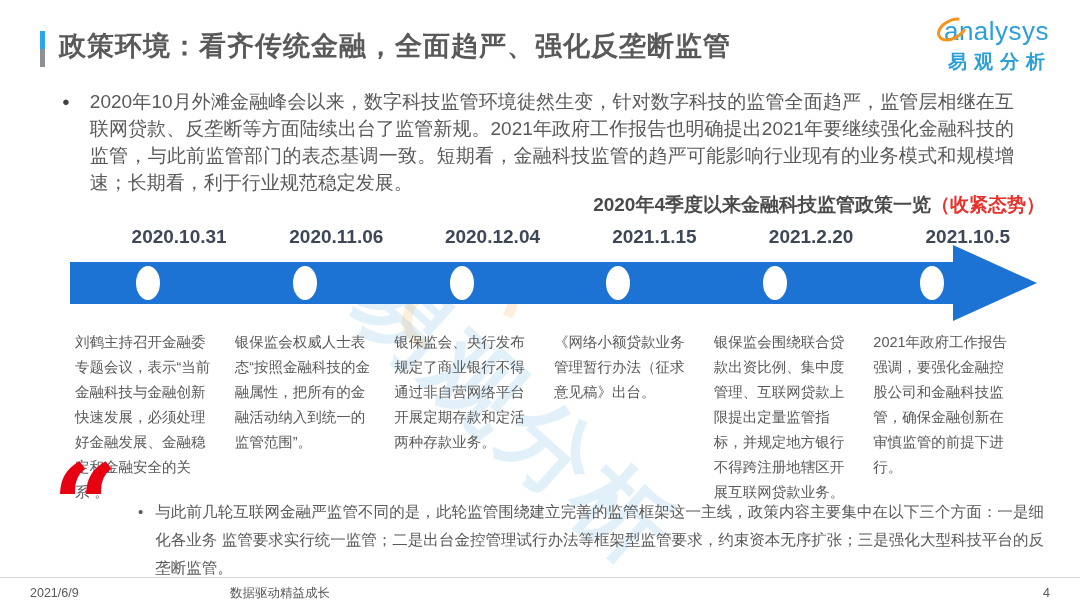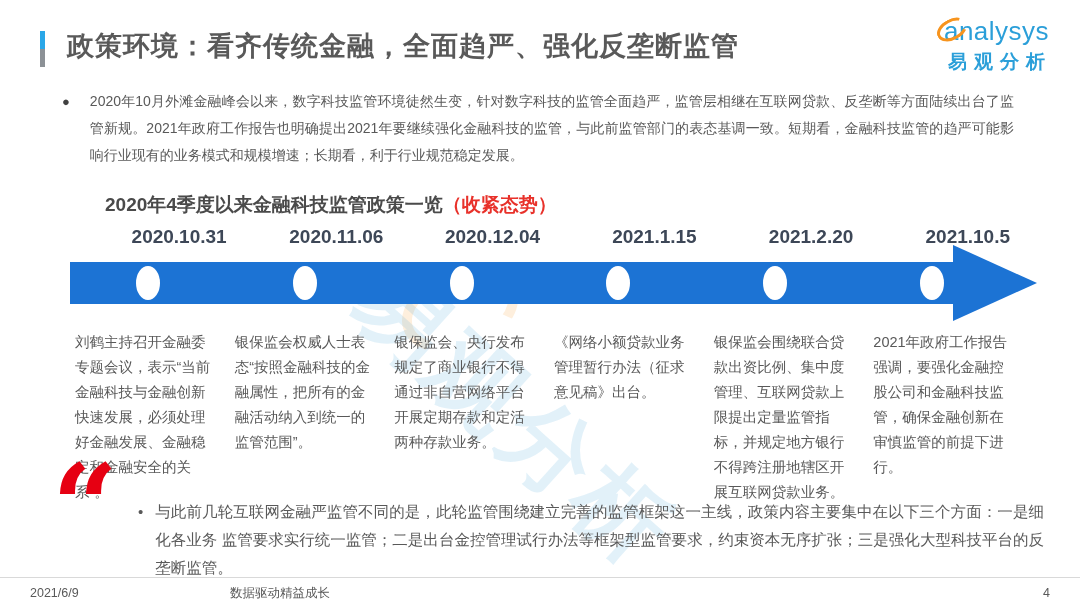--- a/index.html
+++ b/index.html
@@ -4,37 +4,37 @@
 <style>
   * { margin:0; padding:0; box-sizing:border-box; }
   html,body { background:#ffffff; }
   body { font-family:"Liberation Sans","DejaVu Sans",sans-serif; color:#595959; }
   .slide { position:relative; width:1080px; height:608px; background:#ffffff; overflow:hidden; }
 
   
   .title-wrap { position:absolute; left:40px; top:28px; display:flex; align-items:flex-start; }
   .accent-bar { width:5px; height:36px; margin-top:3px;
                 background:linear-gradient(to bottom,#2aa7e8 0 50%,#8c9196 50% 100%); }
-  .page-title { margin-left:22px; font-size:27px; font-weight:bold; color:#595959; letter-spacing:1px; }
+  .page-title { margin-left:14px; font-size:27px; font-weight:bold; color:#595959; letter-spacing:1px; }
 
   .logo { position:absolute; right:28px; top:16px; text-align:center; }
   .logo-row { position:relative; display:inline-block; }
   .logo-brand { font-size:26px; font-weight:normal; color:#2b9fd9; letter-spacing:0.5px; }
   .logo-swirl { position:absolute; left:-8px; top:3px; width:32px; height:21px;
                 border:3px solid #f7941e; border-radius:50%;
                 border-right-color:transparent; transform:rotate(-28deg); }
   .logo-cn { font-size:19px; font-weight:bold; color:#2b9fd9; letter-spacing:7px; margin-top:2px; margin-left:7px; }
 
   
   .intro { position:absolute; left:62px; top:88px; width:952px; display:flex; }
   .intro-bullet { font-size:13px; line-height:27px; margin-right:20px; color:#404040; }
-  .intro-text { font-size:14px; line-height:27px; color:#595959; text-align:justify; }
+  .intro-text { font-size:19px; line-height:27px; color:#595959; text-align:justify; }
 
   
-  .tl-title { position:absolute; left:70px; top:192px; width:940px; text-align:left;
+  .tl-title { position:absolute; left:70px; top:192px; width:940px; text-align:right;
               font-size:19px; font-weight:bold; color:#4a4a4a; transform:translateX(35px); }
   .tl-title .red { color:#e8312a; }
 
   .dates-row { position:absolute; left:70px; top:226px; width:940px; display:flex; }
   .date-cell { flex:1; text-align:right; font-size:19px; font-weight:bold; color:#3d4757; }
 
   .arrow-band { position:absolute; left:70px; top:262px; width:885px; height:42px; background:#1c73d4; }
   .arrow-head { position:absolute; left:953px; top:245px; width:0; height:0;
                 border-top:38px solid transparent; border-bottom:38px solid transparent;
                 border-left:84px solid #1c73d4; }

